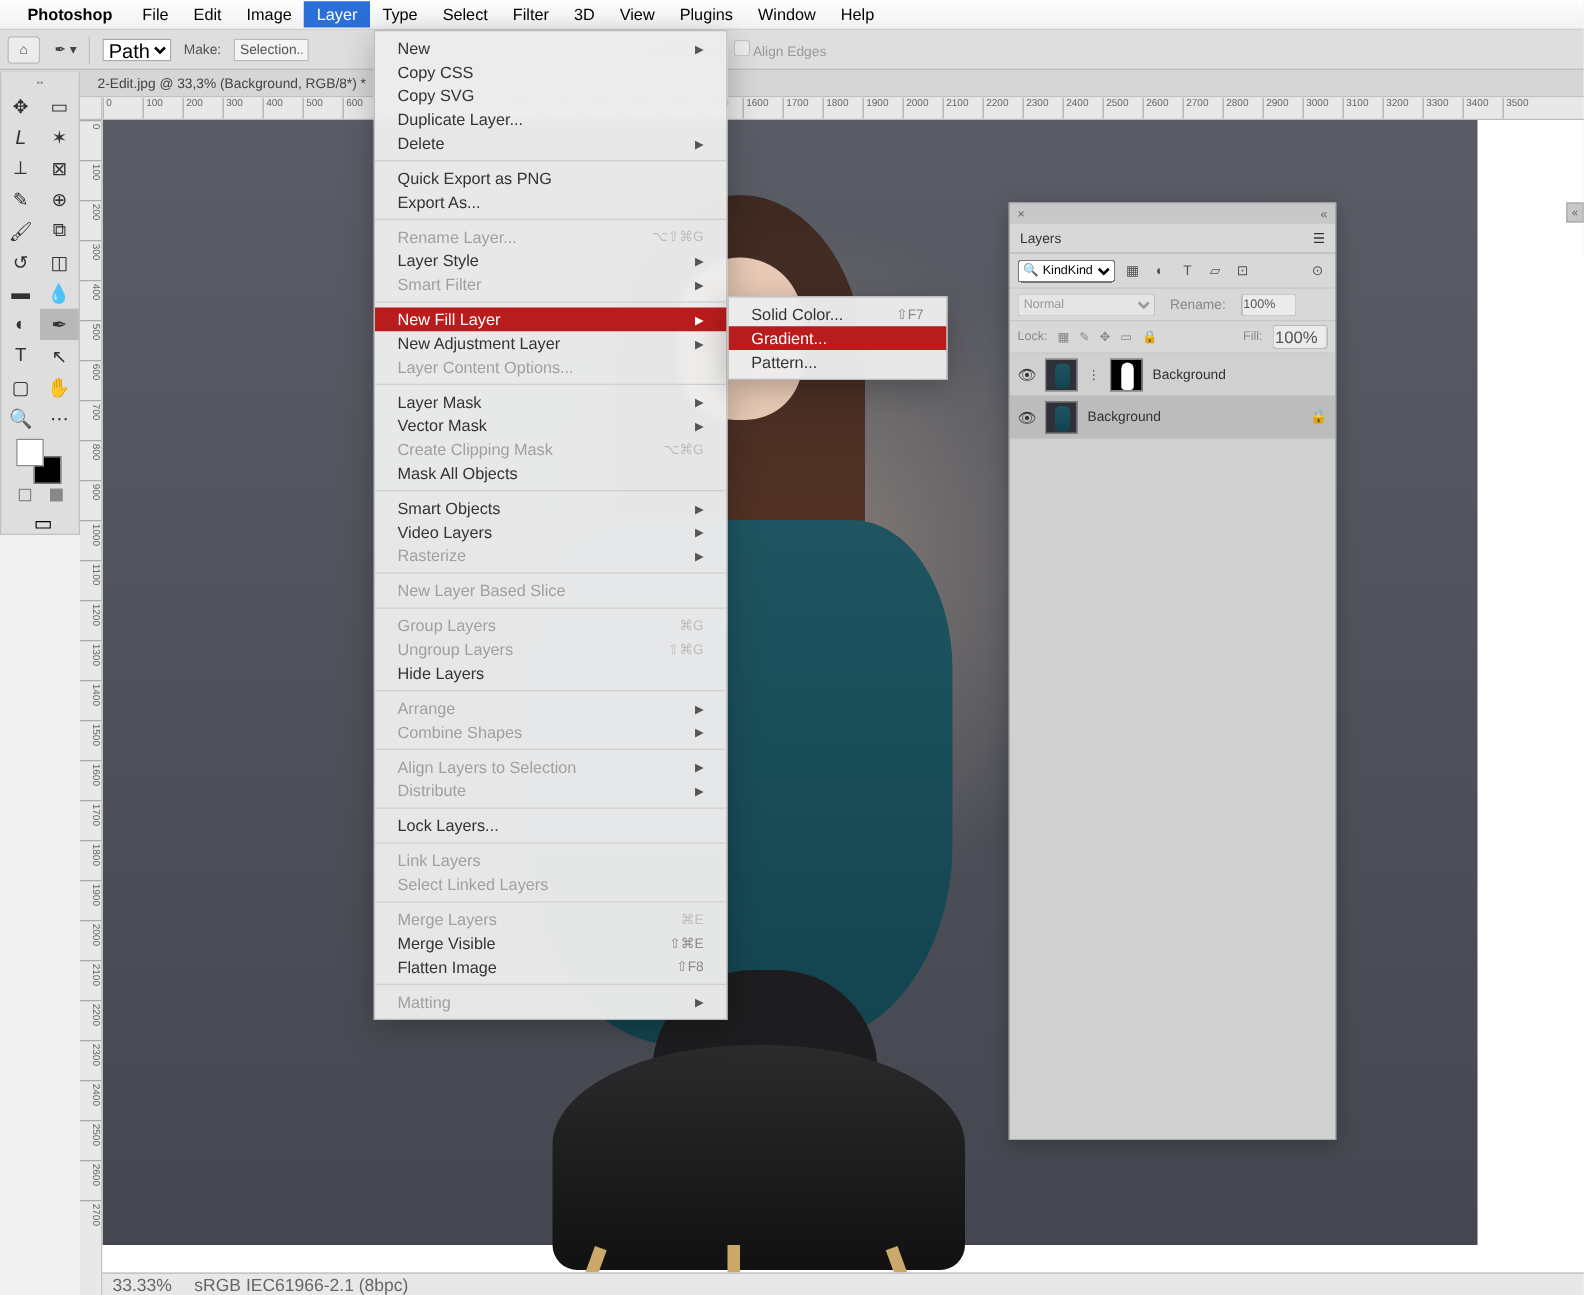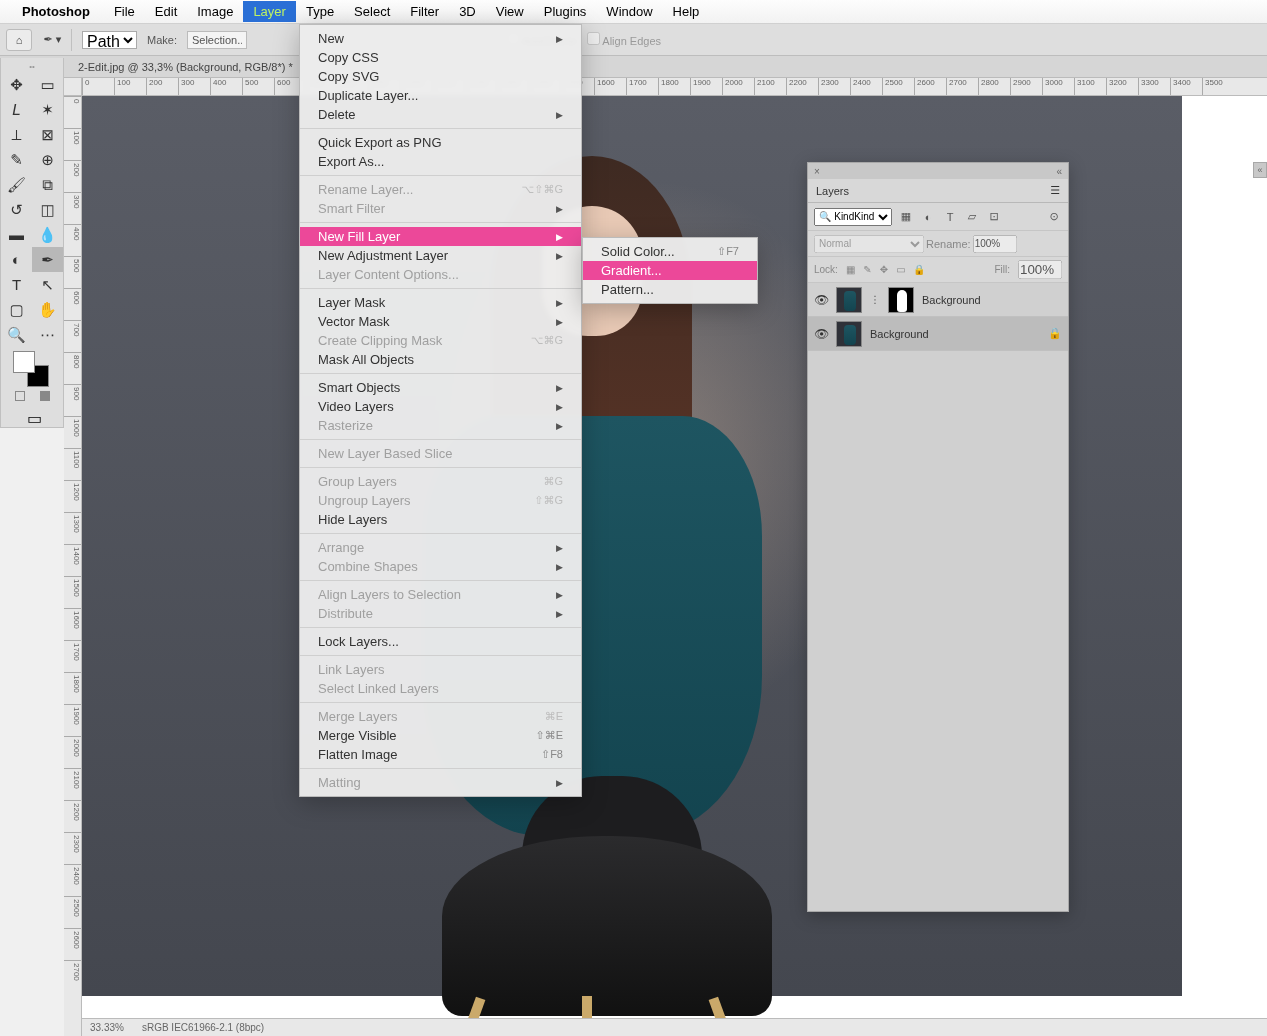--- a/index.html
+++ b/index.html
@@ -3,21 +3,21 @@
 <meta charset="utf-8">
 <style>
 * { margin: 0; padding: 0; box-sizing: border-box; font-family: -apple-system, BlinkMacSystemFont, "Segoe UI", sans-serif; user-select: none; }
 body { width: 1267px; height: 1036px; background: #f0f0f0; overflow: hidden; position: relative; }
 
 
 .menubar { height: 24px; background: linear-gradient(#fdfdfd,#f2f2f2); display: flex; align-items: center; font-size: 13px; padding: 0 10px; border-bottom: 1px solid #d0d0d0; }
 .menubar .apple { font-size: 14px; margin-right: 12px; }
 .menubar .appname { font-weight: 600; margin-right: 14px; }
 .menubar .mitem { padding: 3px 10px; cursor: default; }
-.menubar .mitem.active { background: #2a6fd6; color: #bef264; }
+.menubar .mitem.active { background: #2a6fd6; color: #ffffff; }
 
 
 .optbar { height: 32px; background: #dedede; border-bottom: 1px solid #bdbdbd; display: flex; align-items: center; font-size: 11px; color: #444; padding: 0 6px; gap: 10px; }
 .optbar .home { width: 26px; height: 22px; background: #ececec; border: 1px solid #bbb; border-radius: 3px; display:flex;align-items:center;justify-content:center; }
 .optbar .toolico { width: 30px; height: 22px; display:flex;align-items:center;justify-content:center; border-right:1px solid #c0c0c0; padding-right:8px;}
 .optbar select { font-size: 16px; height: 18px; background:#fff;border:1px solid #aaa; }
 .optbar input[type=text]{ height:18px; font-size:11px; border:1px solid #bbb; background:#f4f4f4; padding:0 4px; width:60px;}
 .optbar .lbl { color:#555; }
 
 
@@ -49,45 +49,45 @@
 .canvas { position:absolute; left:18px; top:18px; right:0; bottom:18px; background:#fff; overflow:hidden;}
 .photo { position:absolute; left:0; top:0; width:1100px; height:900px; background: radial-gradient(ellipse 400px 500px at 52% 40%, rgba(235,200,170,0.35), transparent 55%), linear-gradient(#5a5d66,#44474f); }
 .photo .body { position:absolute; left:380px; top:60px; width:300px; height:820px; }
 .photo .hair{ position:absolute; left:30px; top:0; width:200px; height:360px; background:linear-gradient(#3e2a22,#5a3426); border-radius:100px 100px 40px 40px / 140px 140px 40px 40px;}
 .photo .face{ position:absolute; left:80px; top:50px; width:100px; height:130px; background:#e8c9b5; border-radius:50px 50px 46px 46px;}
 .photo .sweater{ position:absolute; left:-40px; top:260px; width:340px; height:420px; background:linear-gradient(#1e5561,#13444f); border-radius:80px 80px 120px 120px / 120px 120px 160px 160px;}
 .photo .legs{position:absolute; left:60px; top:620px; width:180px; height:220px; background:#1d1d1f; border-radius:80px 80px 0 0;}
 .photo .chair{position:absolute; left:-20px; top:680px; width:330px; height:180px; background:linear-gradient(#2b2b2d,#111); border-radius:160px 160px 20px 20px/80px 80px 20px 20px;}
 .photo .chairleg{position:absolute;width:10px;height:80px;background:#caa96a;bottom:-60px;}
 .photo .chairleg.l1{left:20px;transform:rotate(20deg);} .photo .chairleg.l2{left:140px;} .photo .chairleg.l3{left:280px;transform:rotate(-20deg);}
-.statusbar{position:absolute;left:18px;right:0;bottom:0;height:18px;background:#e8e8e8;border-top:1px solid #bbb;font-size:10px;color:#666;display:flex;align-items:center;padding:0 8px;gap:18px;}
+.statusbar{position:absolute;left:18px;right:0;bottom:0;height:18px;background:#e8e8e8;border-top:1px solid #bbb;font-size:14px;color:#666;display:flex;align-items:center;padding:0 8px;gap:18px;}
 
 
 .dropdown { position:absolute; background:rgba(236,236,236,0.97); border:1px solid #bbb; box-shadow:0 6px 24px rgba(0,0,0,0.25); font-size:13px; color:#333; padding:4px 0; backdrop-filter: blur(2px); margin-left: 32px;}
 .dropdown .mi{ display:flex; justify-content:space-between; align-items:center; height:19px; padding:0 18px 0 18px; white-space:nowrap; gap:30px;}
 .dropdown .mi.sub::after{ content:"▶"; font-size:9px; color:#555; margin-left:auto;}
 .dropdown .mi.dis{ color:#a0a0a0; }
-.dropdown .mi.hl{ background:#ec4899; color:#fff; }
+.dropdown .mi.hl{ background:#b91c1c; color:#fff; }
 .dropdown .mi.hl.sub::after{ color:#fff;}
 .dropdown .sep{ height:1px; background:#cfcfcf; margin:4px 0;}
 .dropdown .sc{ font-size:11px; color:#888; }
 .dropdown .mi.dis .sc{color:#bdbdbd;}
 #menu-layer{ left:267px; top:24px; width:283px; }
 #menu-fill{ left:550px; top:237px; width:176px; }
 
 
 .layerspanel{ position:absolute; left:807px; top:162px; width:262px; background:#d8d8d8; border:1px solid #a8a8a8; box-shadow:0 4px 16px rgba(0,0,0,0.25); font-size:11px; color:#333;}
 .layerspanel .paneltabhead{height:16px;background:#c8c8c8;display:flex;align-items:center;padding:0 6px;font-size:10px;color:#666;justify-content:space-between;}
 .layerspanel .paneltabhead .x{font-size:10px;}
 .layerspanel .tabs{height:24px;display:flex;align-items:center;padding:0 8px;border-bottom:1px solid #b8b8b8;justify-content:space-between;}
 .layerspanel .tabs .tab{font-weight:400;}
 .layerspanel .filterrow{height:28px;display:flex;align-items:center;gap:6px;padding:0 6px;border-bottom:1px solid #c6c6c6;}
 .layerspanel .filterrow select{font-size:10px;height:18px;}
 .layerspanel .filterrow .ico{width:16px;height:16px;display:flex;align-items:center;justify-content:center;color:#555;font-size:11px;}
-.layerspanel .blendrow{height:26px;display:flex;align-items:center;gap:2px;padding:0 6px;border-bottom:1px solid #c6c6c6;color:#888;}
+.layerspanel .blendrow{height:26px;display:flex;align-items:center;gap:12px;padding:0 6px;border-bottom:1px solid #c6c6c6;color:#888;}
 .layerspanel .blendrow select,.layerspanel .blendrow input{font-size:10px;height:18px;}
 .layerspanel .lockrow{height:26px;display:flex;align-items:center;gap:8px;padding:0 6px;border-bottom:1px solid #c6c6c6;color:#888;font-size:10px;}
 .layerspanel .layerlist{background:#d0d0d0;}
 .layerspanel .layer{height:34px;display:flex;align-items:center;gap:8px;padding:0 6px;border-bottom:1px solid #c0c0c0;}
 .layerspanel .layer.sel{background:#bcbcbc;}
 .layerspanel .eye{width:14px;text-align:center;font-size:12px;}
 .layerspanel .thumb{width:26px;height:26px;background:#2f3138;border:1px solid #888;position:relative;}
 .layerspanel .thumb.mask{background:#000;}
 .layerspanel .thumb.mask::after{content:"";position:absolute;left:8px;top:2px;width:10px;height:22px;background:#fff;border-radius:5px 5px 3px 3px;}
 .layerspanel .thumb .mini{position:absolute;left:7px;top:3px;width:12px;height:20px;background:linear-gradient(#1e5561,#13444f);border-radius:4px;}
@@ -309,20 +309,23 @@
       <span>Quick Export as PNG</span>
     </div>
     <div class="mi">
       <span>Export As...</span>
     </div>
     <div class="sep"></div>
     <div class="mi dis">
       <span>Rename Layer...</span>
       <span class="sc">⌥⇧⌘G</span>
     </div>
+    <div class="mi sub">
+      <span>Layer Style</span>
+    </div>
     <div class="mi sub dis">
       <span>Smart Filter</span>
     </div>
     <div class="sep"></div>
     <div class="mi sub hl">
       <span>New Fill Layer</span>
     </div>
     <div class="mi sub">
       <span>New Adjustment Layer</span>
     </div>

